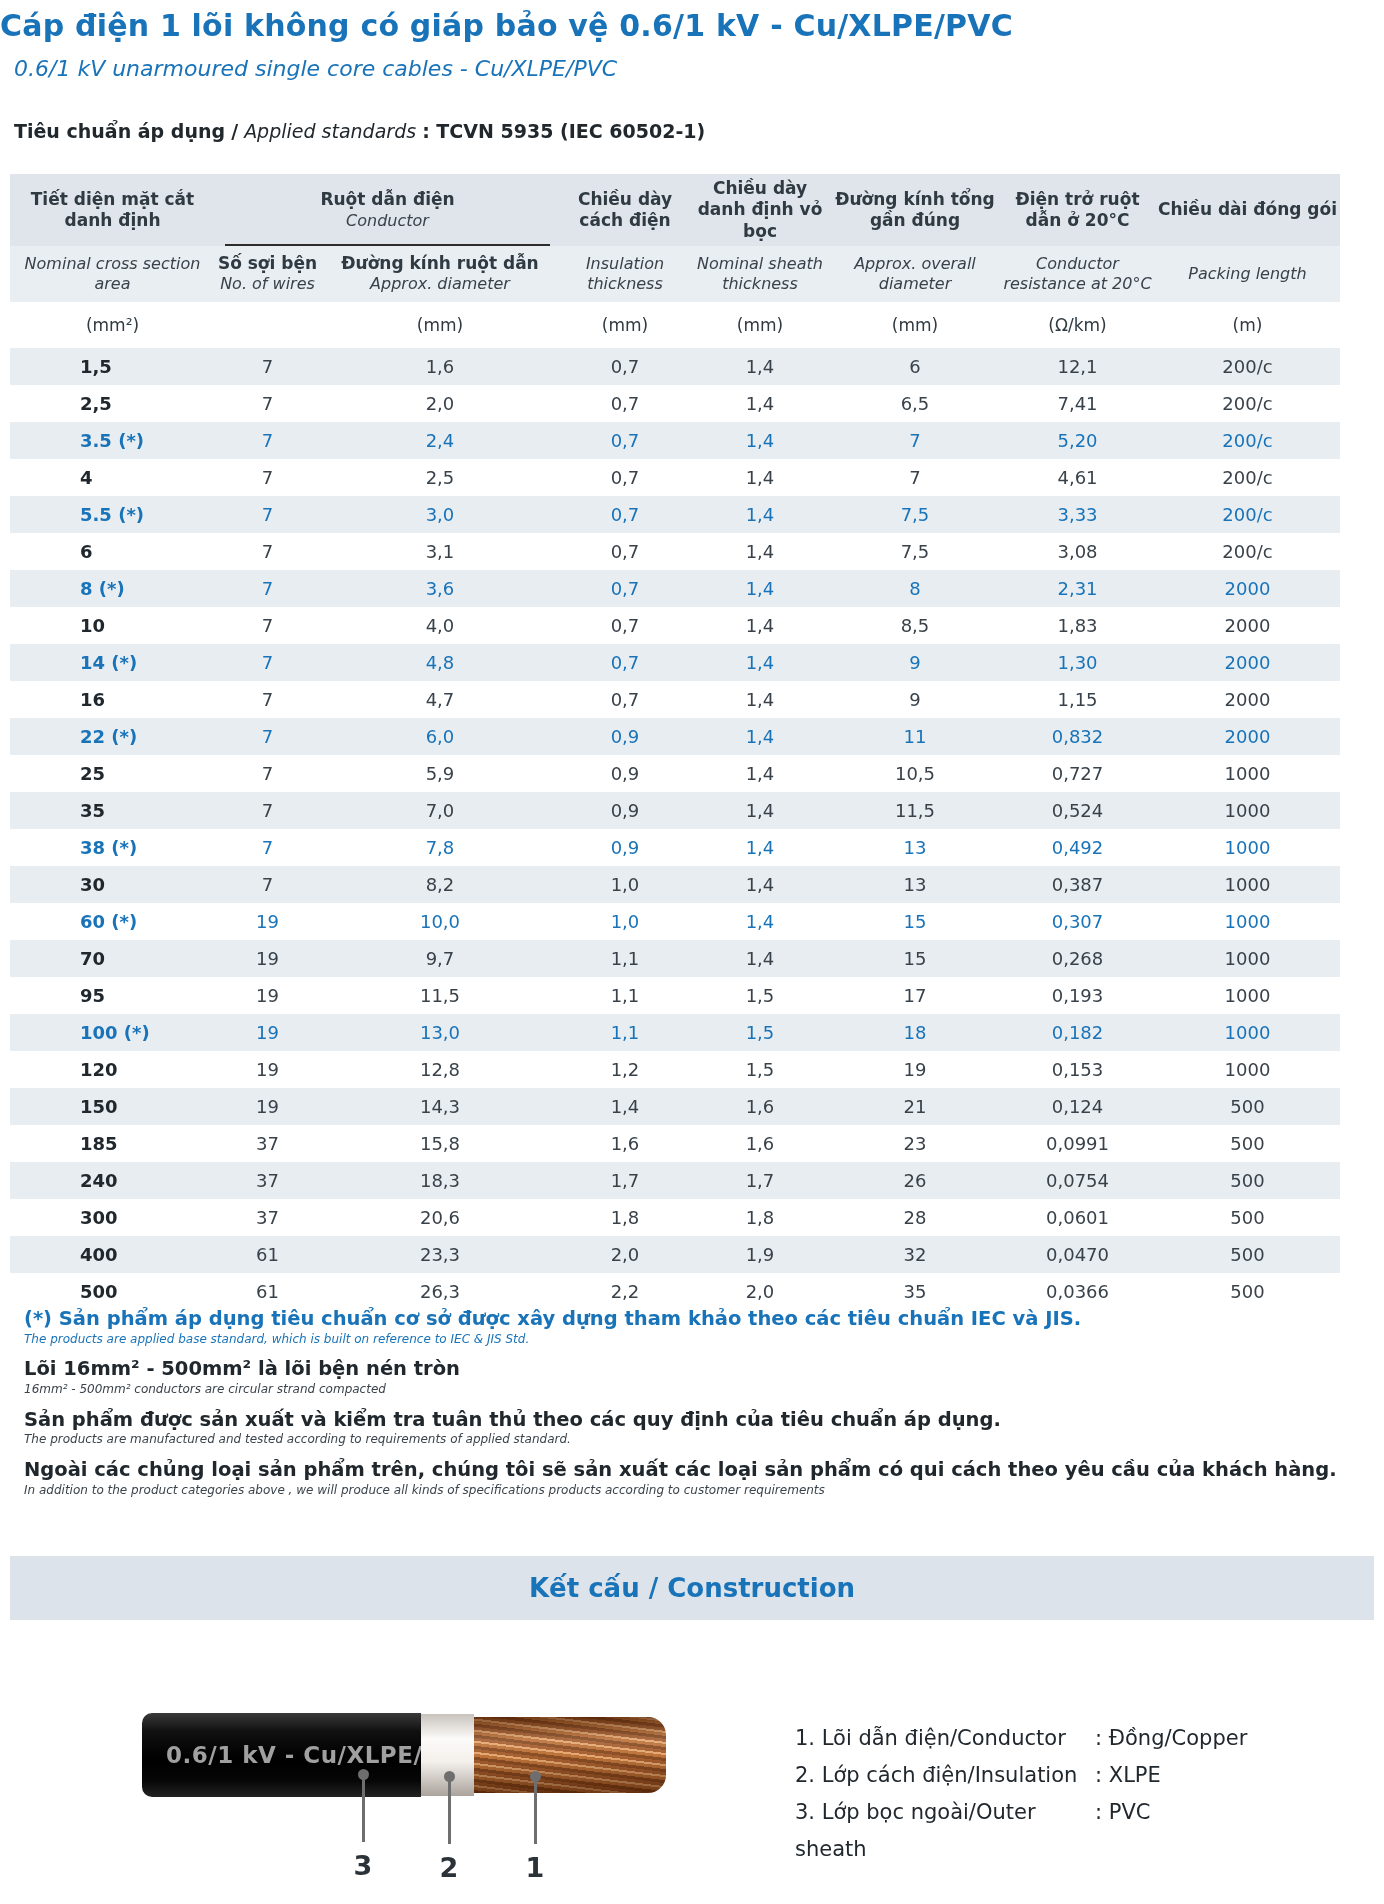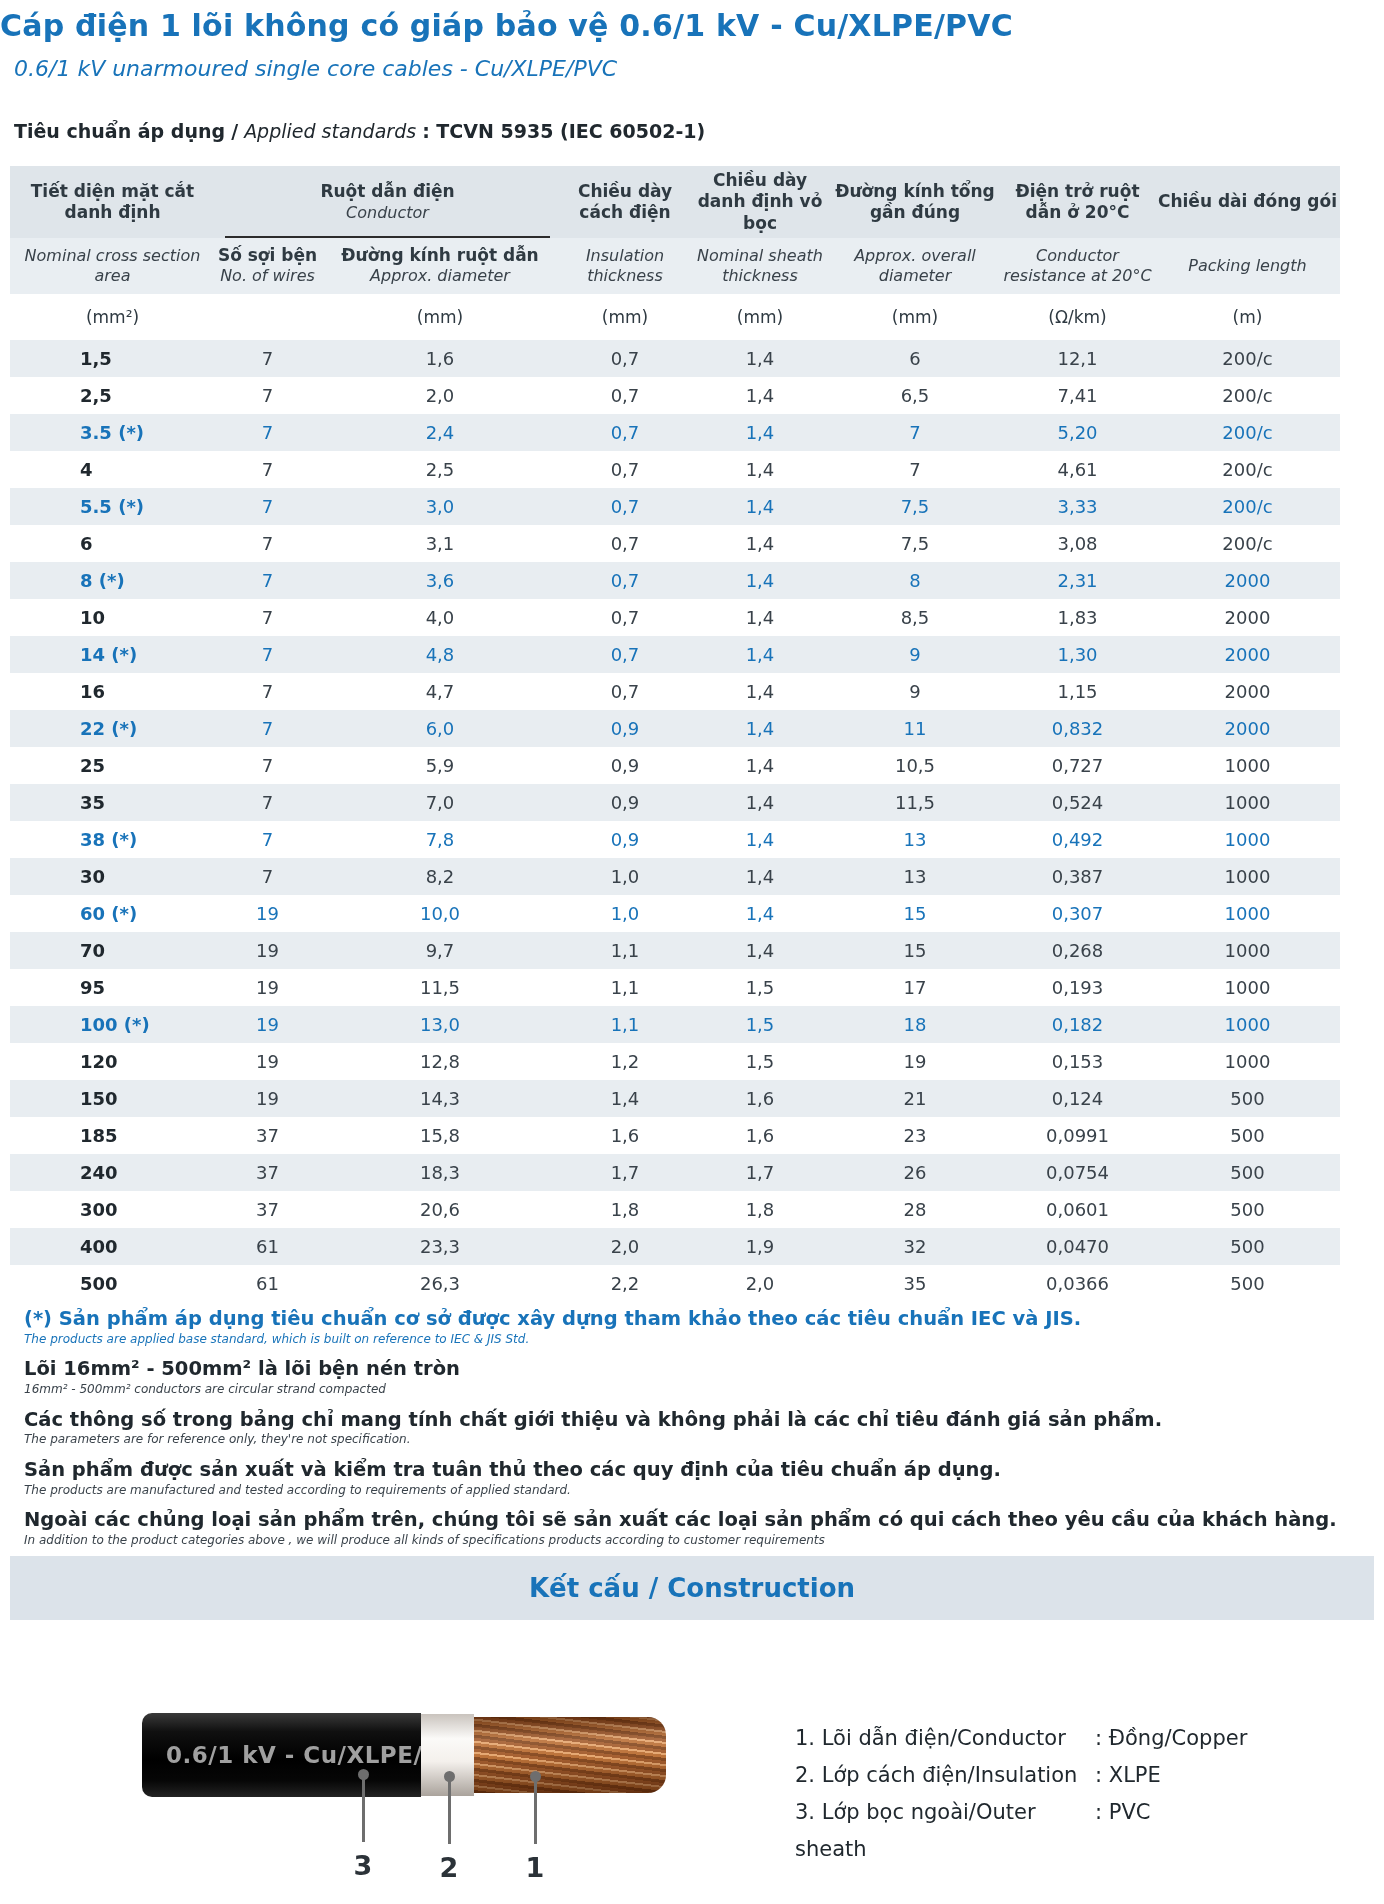--- a/index.html
+++ b/index.html
@@ -21,21 +21,21 @@
   .title{position:absolute;left:0;top:8px;margin:0;font-size:30px;font-weight:bold;color:var(--accent);letter-spacing:.2px;}
   .subtitle{position:absolute;left:14px;top:56px;font-size:22px;font-style:italic;color:var(--accent);}
   .standards{position:absolute;left:14px;top:120px;font-size:19px;color:var(--darker);}
   .standards .vi{font-weight:bold;}
   .standards .sep{font-weight:bold;}
   .standards .en{font-style:italic;}
   .standards .val{font-weight:bold;}
   
   .tbl{position:absolute;left:10px;top:166px;width:1330px;}
   .grid{display:grid;grid-template-columns:205px 105px 240px 130px 140px 170px 155px 185px;}
-  .hrow1{background:var(--band1);min-height:58px;}
+  .hrow1{background:var(--band1);min-height:58px;margin-top:8px;}
   .hrow2{background:var(--band2);min-height:56px;}
   .urow{background:#ffffff;min-height:46px;}
   .hcell{display:flex;flex-direction:column;align-items:center;justify-content:center;text-align:center;line-height:1.25;padding:4px 2px;}
   .hvi{font-weight:bold;font-size:17px;color:#2f3a42;}
   .hen{font-style:italic;font-size:16px;color:#39424a;font-weight:normal;}
   .hgroup{grid-column:2 / span 2;position:relative;}
   .gline{position:absolute;left:10px;right:10px;bottom:0;height:2px;background:#2c2c2c;}
   .ucell{display:flex;align-items:center;justify-content:center;font-size:17px;color:#2f3a42;}
   .trow{height:37px;}
   .tbody .trow:nth-child(odd){background:var(--rowalt);}
@@ -425,24 +425,20 @@
   <div class="notes">
       <div class="note blue">
         <div class="nvi">(*) Sản phẩm áp dụng tiêu chuẩn cơ sở được xây dựng tham khảo theo các tiêu chuẩn IEC và JIS.</div>
         <div class="nen">The products are applied base standard, which is built on reference to IEC &amp; JIS Std.</div>
       </div>
       <div class="note">
         <div class="nvi">Lõi 16mm² - 500mm² là lõi bện nén tròn</div>
         <div class="nen">16mm² - 500mm² conductors are circular strand compacted</div>
       </div>
       <div class="note">
-        <div class="nvi">Các thông số trong bảng chỉ mang tính chất giới thiệu và không phải là các chỉ tiêu đánh giá sản phẩm.</div>
-        <div class="nen">The parameters are for reference only, they're not specification.</div>
-      </div>
-      <div class="note">
         <div class="nvi">Sản phẩm được sản xuất và kiểm tra tuân thủ theo các quy định của tiêu chuẩn áp dụng.</div>
         <div class="nen">The products are manufactured and tested according to requirements of applied standard.</div>
       </div>
       <div class="note">
         <div class="nvi">Ngoài các chủng loại sản phẩm trên, chúng tôi sẽ sản xuất các loại sản phẩm có qui cách theo yêu cầu của khách hàng.</div>
         <div class="nen">In addition to the product categories above , we will produce all kinds of specifications products according to customer requirements</div>
       </div>
     </div>
 
   <div class="cons-band">

